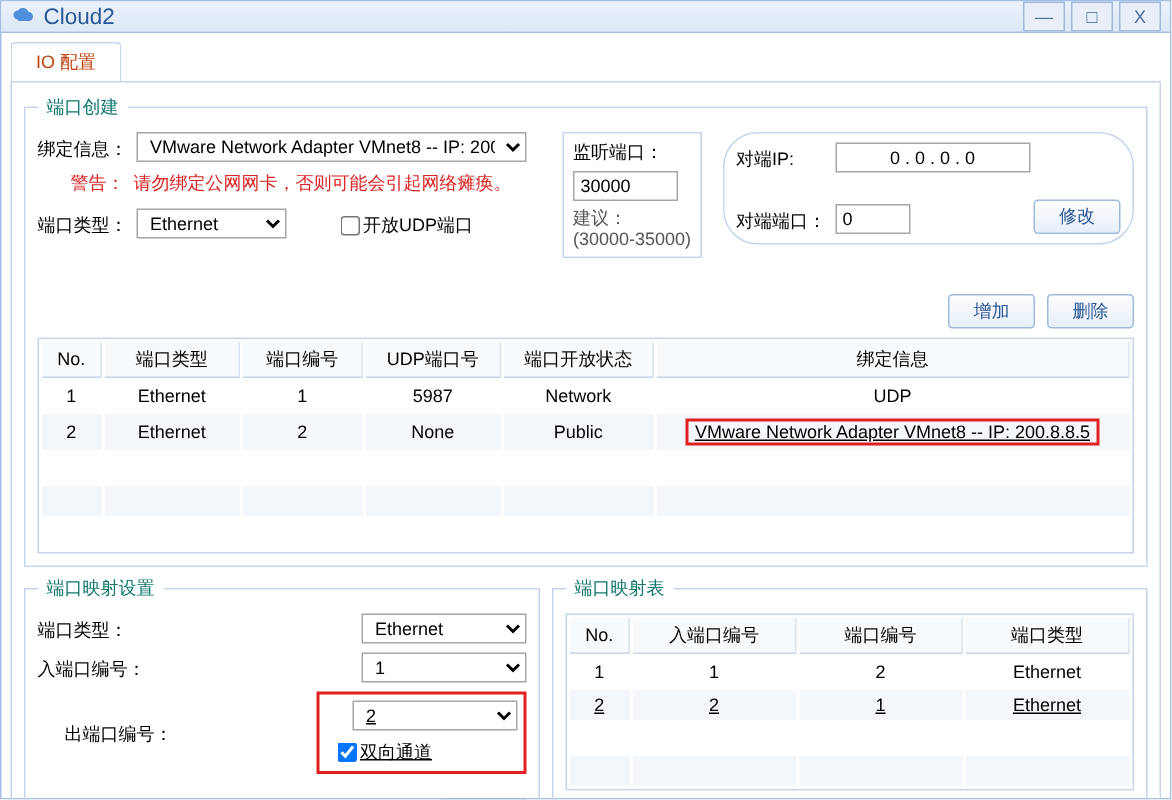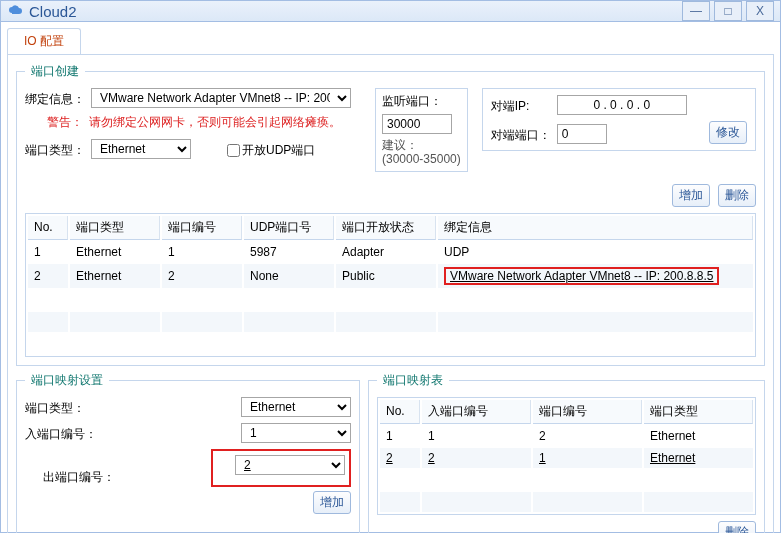--- a/index.html
+++ b/index.html
@@ -11,24 +11,24 @@
 .titlebar .winbtn { width: 28px; height: 20px; border: 1px solid #9fb9dd; background: #e8eff9; margin-left: 4px; display:flex; align-items:center; justify-content:center; color:#4a6a9a; cursor:pointer; }
 .content { flex:1; padding: 6px; }
 .tabbar { display:flex; }
 .tab { border:1px solid #c5d6ec; border-bottom:none; padding:4px 16px; background:#fff; color:#c2410c; border-radius:3px 3px 0 0; }
 .panel { border:1px solid #c5d6ec; padding:8px; }
 fieldset { border:1px solid #c5d6ec; padding:8px; margin-bottom:6px; position:relative; }
 legend { padding:0 6px; color:#0f766e; }
 .row { display:flex; align-items:flex-end; gap:6px; }
 .lbl { white-space:nowrap; }
 select, input[type=text] { border:1px solid #a6a6a6; height:20px; padding:0 4px; background:#fff; }
-.btn { border:1px solid #9fb9dd; background:linear-gradient(#fdfdfe,#e7eff9); padding:2px 6px; border-radius:3px; color:#2b5797; cursor:pointer; }
+.btn { border:1px solid #9fb9dd; background:linear-gradient(#fdfdfe,#e7eff9); padding:2px 16px; border-radius:3px; color:#2b5797; cursor:pointer;margin-top:12px; }
 .warn { color:#d22; }
 .grid { border:1px solid #c5d6ec; width:100%; }
-.grid th, .grid td { text-align:left; padding:3px 6px; white-space:nowrap; font-weight:normal; }
+.grid th, .grid td { text-align:center; padding:3px 6px; white-space:nowrap; font-weight:normal; }
 .grid thead th { border-right:1px solid #d8e3f0; border-bottom:1px solid #c5d6ec; background:#f7fafd; }
 .grid tbody tr:nth-child(even) td { background:#f3f7fb; }
 .grid tbody td { border-right:1px solid transparent; }
 .hl-red { border:2px solid #e02020;text-decoration:underline; }
 .bottom { display:flex; gap:8px; }
 .checkbox { display:flex; align-items:center; gap:2px; }
 .ip-octets { display:flex; align-items:center; justify-content:center; border:1px solid #a6a6a6; background:#fff; height:20px; padding:0 6px; gap:8px; width:130px; }
 </style>
 </head>
 <body>
@@ -81,21 +81,21 @@
             </div>
           </div>
 
           <fieldset style="width:84px; padding:4px 6px 4px 6px;">
             <div class="lbl" style="margin-bottom:4px;">监听端口：</div>
             <input type="text" style="width: 70px;" value="30000">
             <div style="color:#555; margin-top:4px; white-space:pre; line-height:1.2;">建议：
 (30000-35000)</div>
           </fieldset>
 
-          <fieldset style="flex:1; padding:6px 8px;">
+          <fieldset style="flex:1; padding:6px 8px;border-radius:23px;">
             <div class="row" style="margin-bottom:6px;">
               <span class="lbl" style="width:60px;">对端IP:</span>
               <div class="ip-octets">
                   <span>0   .   0   .   0   .   0</span>
                 </div>
             </div>
             <div class="row">
               <span class="lbl" style="width:60px;">对端端口：</span>
               <input type="text" style="width: 50px;" value="0">
               <div style="flex:1;"></div>
@@ -128,21 +128,21 @@
               <th>端口开放状态</th>
               <th>绑定信息</th>
             </tr>
               </thead>
             <tbody>
               <tr>
                 <td>1</td>
                   <td>Ethernet</td>
                   <td>1</td>
                   <td>5987</td>
-                  <td>Adapter</td>
+                  <td>Network</td>
                   <td>UDP</td>
               </tr>
               <tr>
                 <td>2</td>
                   <td>Ethernet</td>
                   <td>2</td>
                   <td>None</td>
                   <td>Public</td>
                   <td><span class="hl-red" style="display:inline-block; padding:0 4px;">VMware Network Adapter VMnet8 -- IP: 200.8.8.5</span></td>
               </tr>
@@ -186,20 +186,24 @@
           </div>
           <div class="row" style="margin-bottom:6px;">
             <span class="lbl" style="width:90px;">入端口编号：</span>
             <div style="flex:1;"></div>
             <select style="width:110px;"><option>1</option></select>
           </div>
           <div class="hl-red" style="padding:4px; margin-left:auto; width:140px;">
             <div class="row" style="margin-bottom:6px; justify-content:flex-end;">
               <select style="width:110px;"><option>2</option></select>
             </div>
+            <label class="checkbox" style="justify-content:flex-start; margin-left:8px;">
+              <input type="checkbox" checked="" style="">
+              <span>双向通道</span>
+            </label>
           </div>
           <span style="position:absolute; left:26px; top:80px;" class="lbl">出端口编号：</span>
           <div class="row" style="justify-content:flex-end; margin-top:4px;">
             <button class="btn">增加</button>
           </div>
         </fieldset>
 
         <fieldset style="flex:1;">
           <legend>端口映射表</legend>
           <table class="grid" style="table-layout:fixed;">

